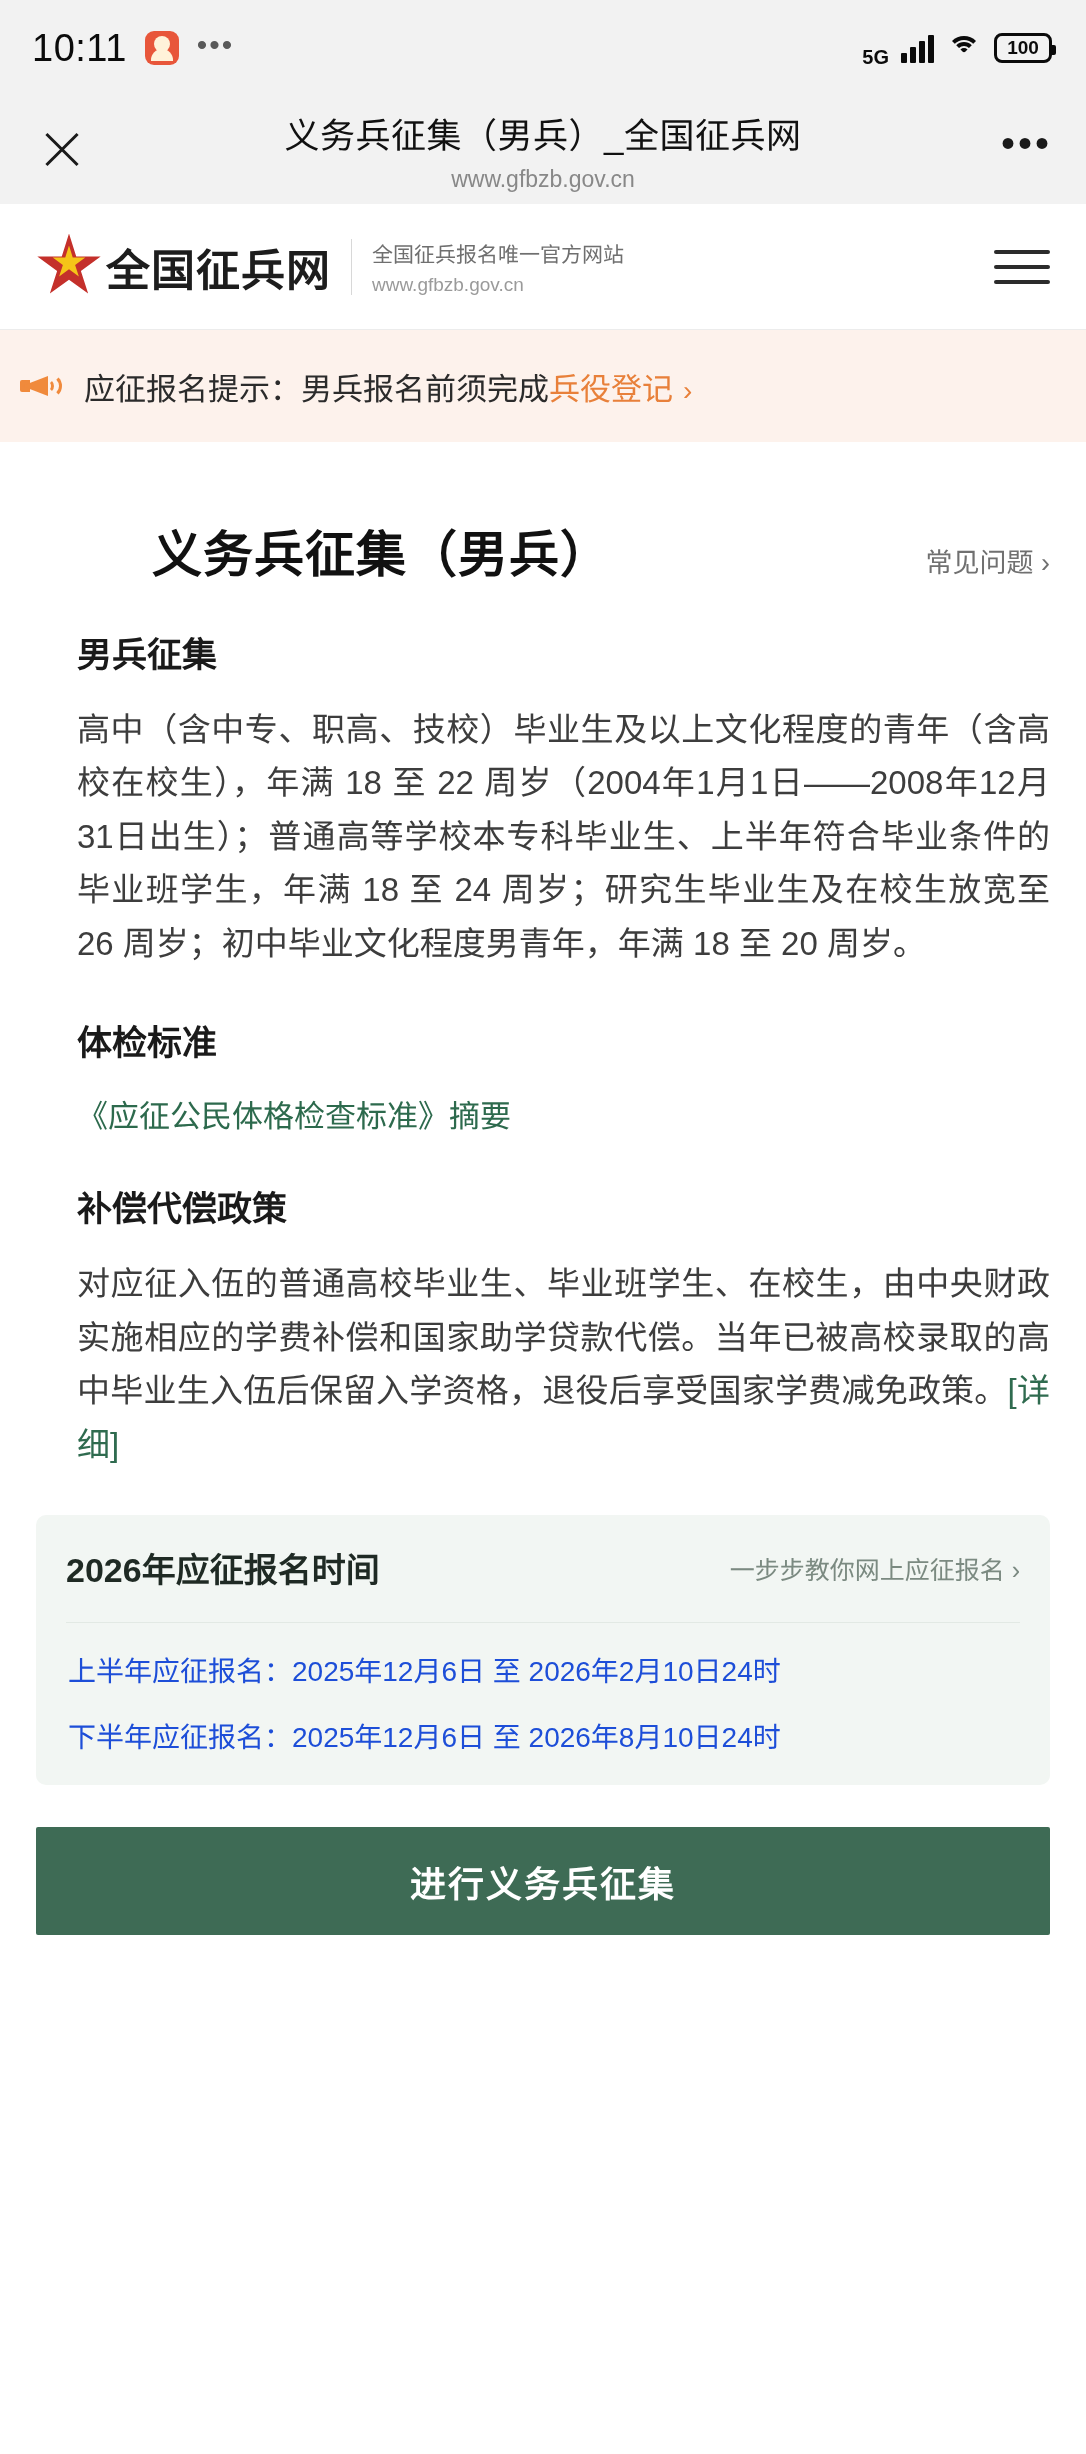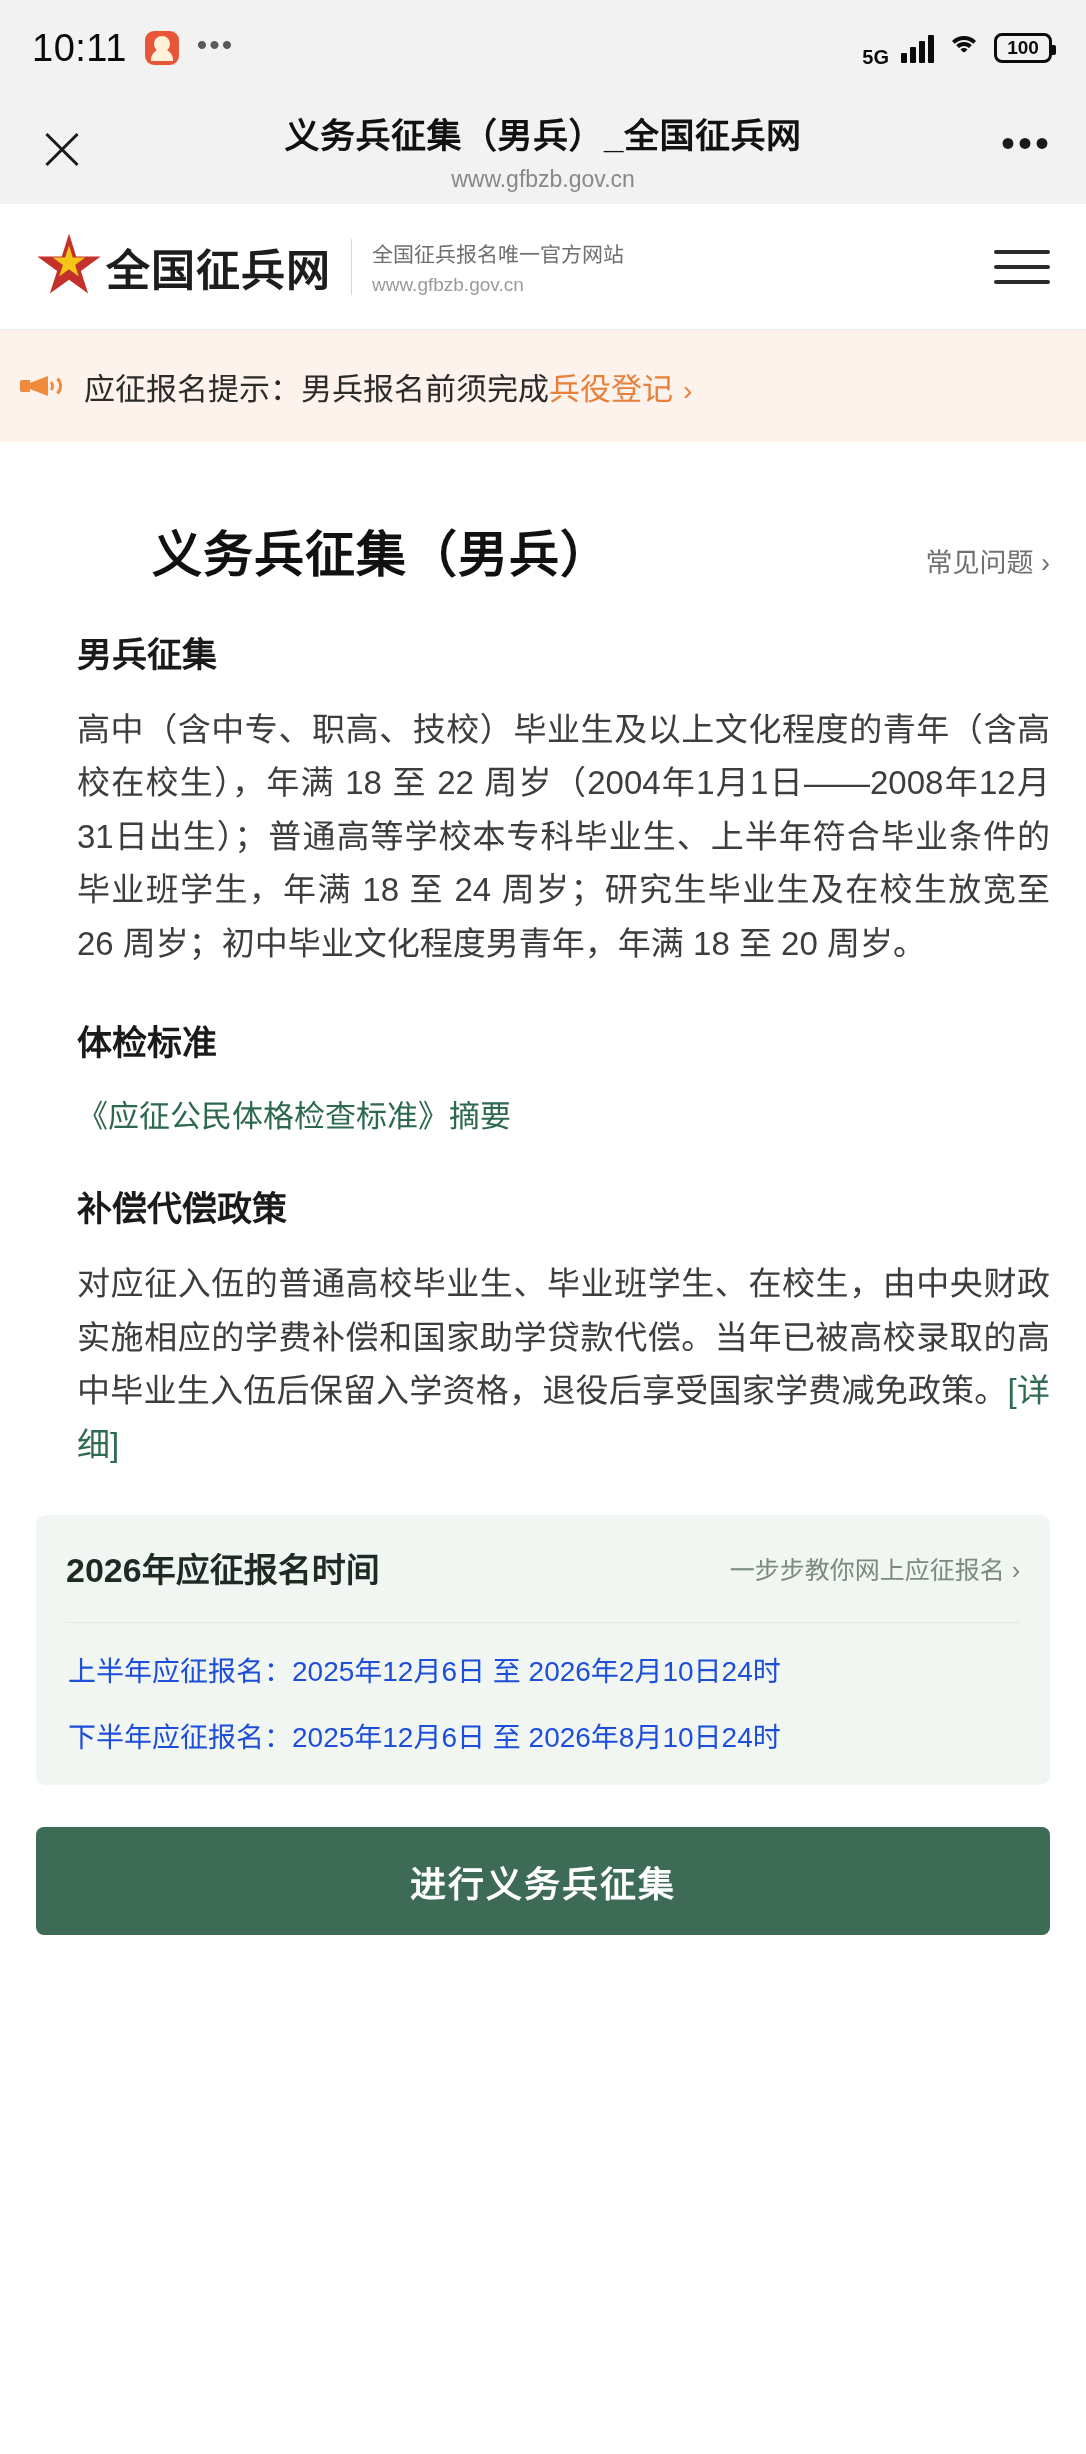--- a/index.html
+++ b/index.html
@@ -87,21 +87,21 @@
     content: ""; position: absolute; left: 6px; top: 26px;
     width: 44px; height: 3px; background: #1a1a1a;
   }
   .close-x::before { transform: rotate(45deg); }
   .close-x::after { transform: rotate(-45deg); }
   .bb-center {
     position: absolute; left: 0; right: 0; top: 0; bottom: 0;
     display: flex; flex-direction: column; align-items: center; justify-content: center;
     pointer-events: none;
   }
-  .bb-title { font-size: 35px; font-weight: 700; color: #111; letter-spacing: 0.5px; }
+  .bb-title { font-size: 35px; font-weight: 400; color: #111; letter-spacing: 0.5px; }
   .bb-url { font-size: 23px; color: #888; margin-top: 8px; }
   .bb-more {
     margin-left: auto; font-size: 40px; color: #1a1a1a; letter-spacing: 3px;
     line-height: 1; margin-top: -14px; z-index: 2;
   }
 
   
   .site-header {
     background: #ffffff;
     height: 126px;
@@ -206,21 +206,21 @@
   }
   .card-title { font-size: 34px; font-weight: 700; color: #1f2a24; }
   .card-sub { font-size: 25px; color: #7b8a81; white-space: nowrap; }
   .card-row { font-size: 28px; color: #1d4ed8; padding: 26px 2px 0 2px; }
 
   
   .cta {
     margin: 42px 0 0 0;
     height: 108px;
     background: #3e6b55;
-    border-radius: 8px;
+    border-radius: 2px;
     color: #fff;
     font-size: 36px;
     font-weight: 700;
     display: flex; align-items: center; justify-content: center;
     letter-spacing: 2px;
   }
 </style>
 </head>
 <body>
 

